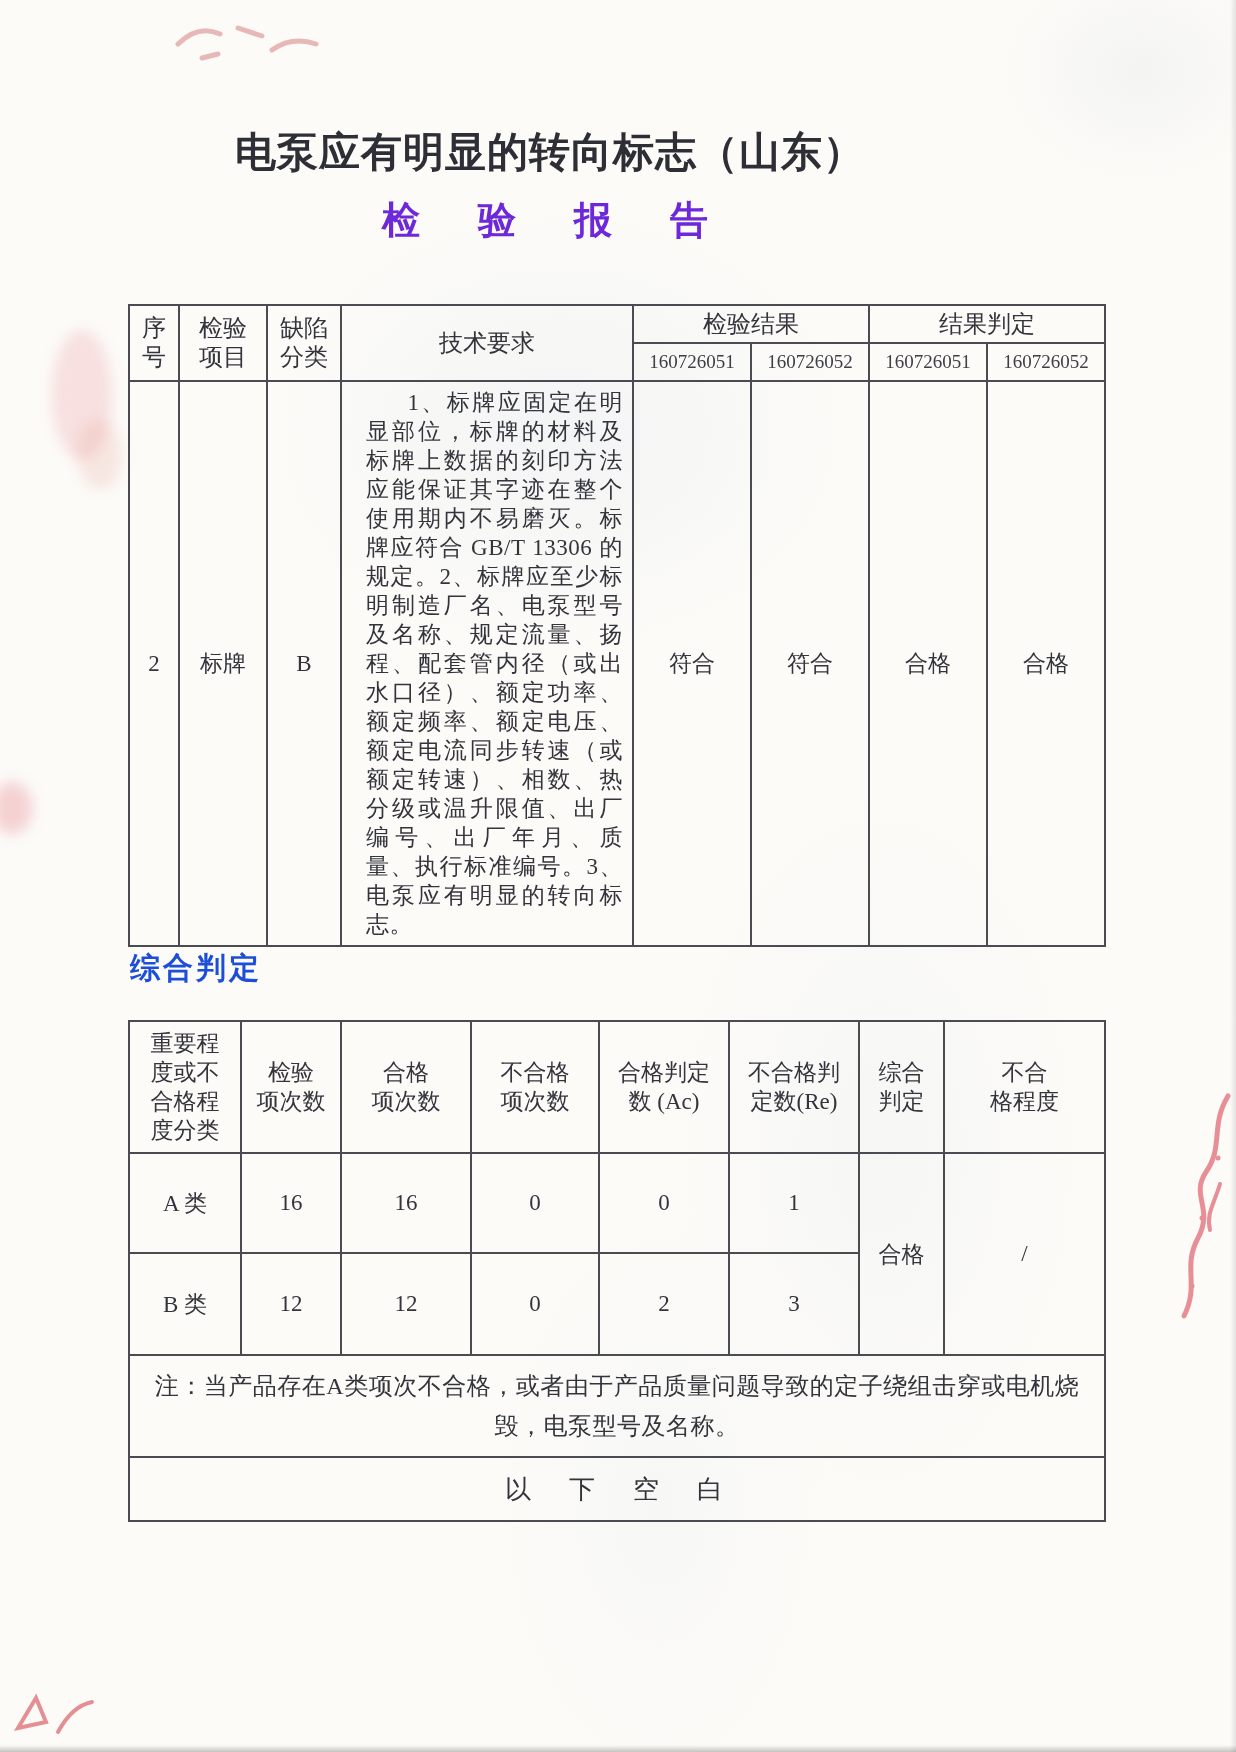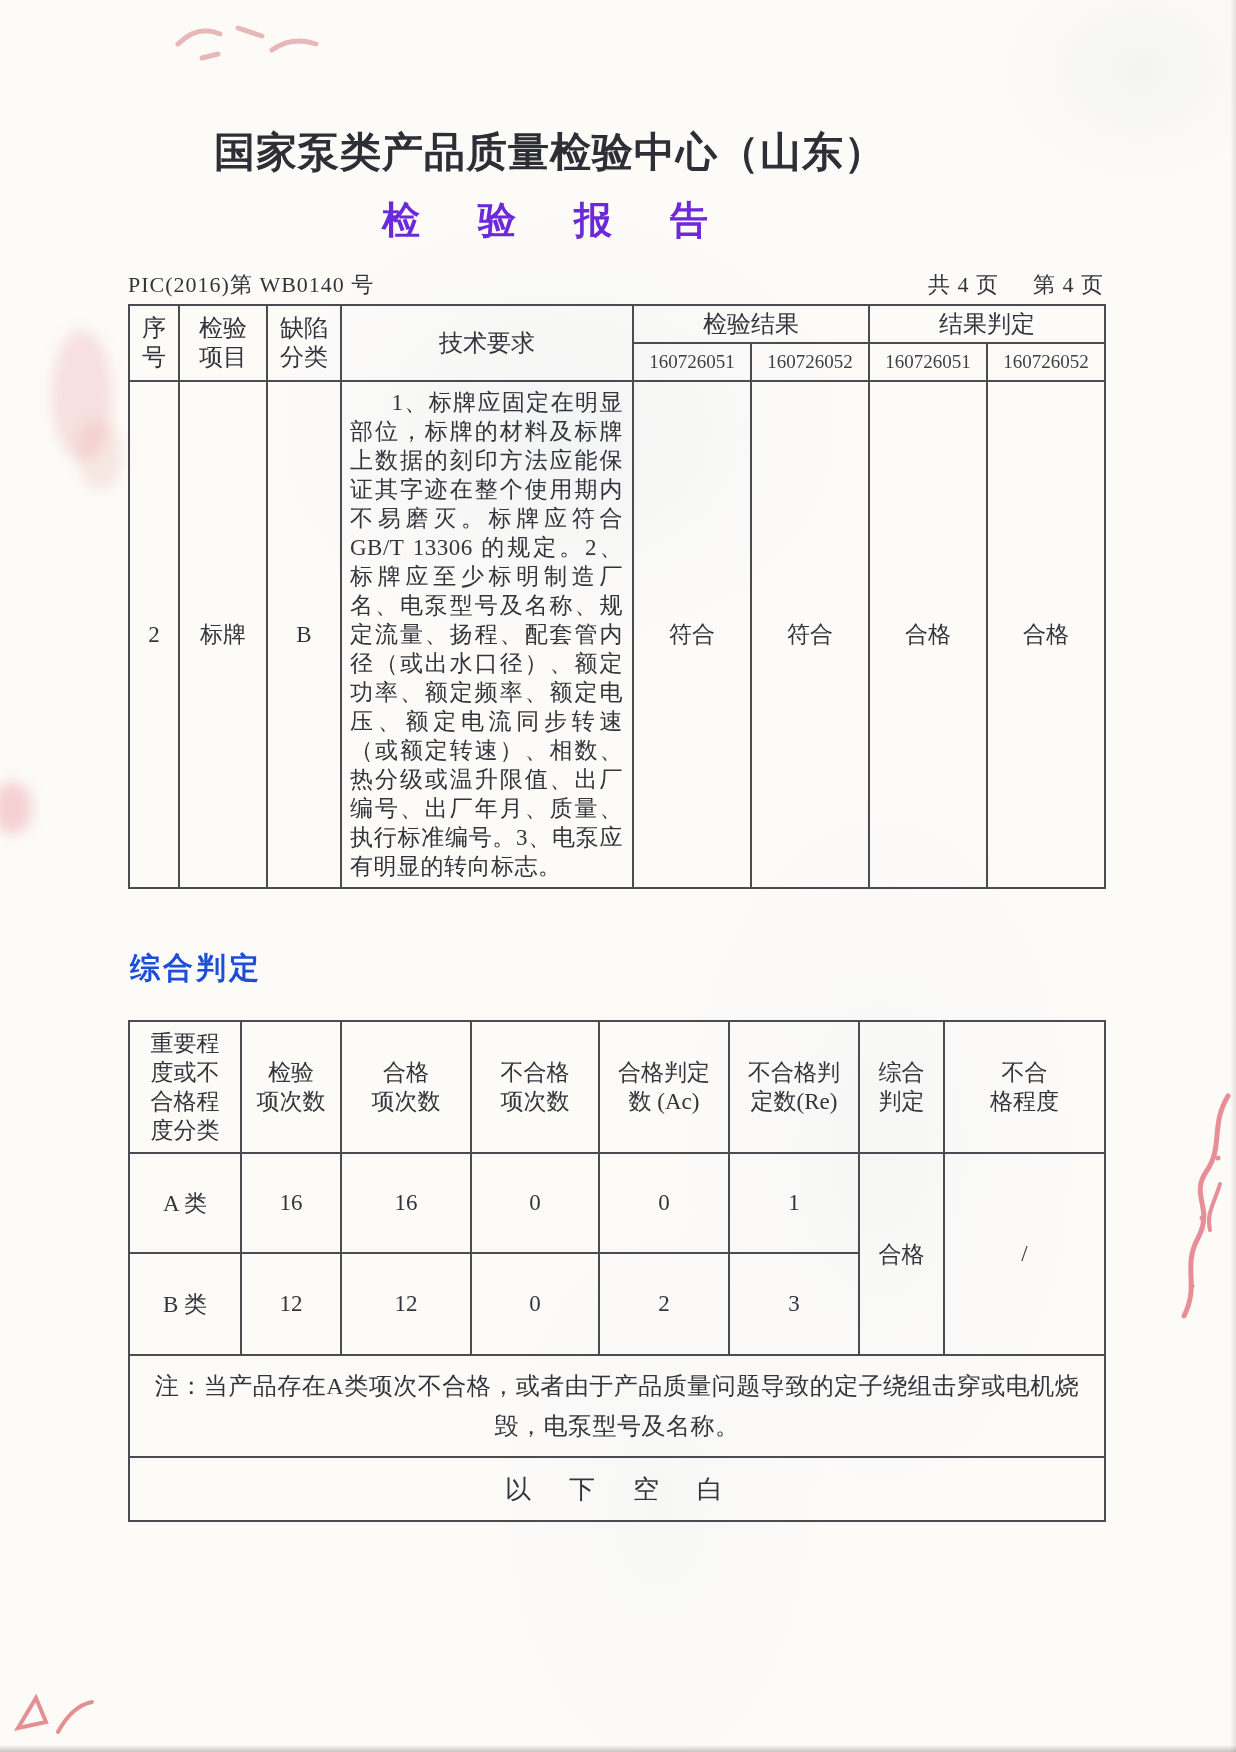--- a/index.html
+++ b/index.html
@@ -42,21 +42,21 @@
 
   table{ border-collapse:collapse; table-layout:fixed; position:absolute; background:transparent; }
   td{ border:2px solid #4b4b52; text-align:center; vertical-align:middle;
       font-size:22px; color:#34353c; padding:2px; overflow:hidden; }
   .pre{ white-space:pre-line; line-height:29px; }
 
   .t1{ left:128px; top:304px; width:976px; }
   .t1 tr.h1 td{ height:30px; font-size:24px; }
   .t1 tr.h2 td{ height:32px; font-size:19px; letter-spacing:0; color:#3d3e46; }
   .t1 tr.b1 td{ height:492px; font-size:23px; }
-  .t1 td.req{ text-align:justify; vertical-align:top; padding:6px 9px 6px 8px; }
+  .t1 td.req{ text-align:justify; vertical-align:top; padding:6px 9px 6px 24px; }
   .t1 td.req .reqtext{ font-size:23px; line-height:29px; text-indent:1.8em; letter-spacing:.5px; }
 
   .sum-heading{
     position:absolute; top:948px; left:130px;
     font-size:30px; font-weight:600; letter-spacing:3px; color:#1d4ed8;
   }
 
   .t2{ left:128px; top:1020px; width:976px;border-radius:11px; }
   .t2 tr.h td{ height:126px; font-size:23px; }
   .t2 tr.ra td{ height:94px; font-size:23px; }
@@ -68,27 +68,23 @@
   .ink{ position:absolute; pointer-events:none; }
   .smudge{
     border-radius:50%; filter:blur(7px); 
   }
 </style>
 </head>
 <body>
 
 <div class="page">
 
-  <div class="doc-title">国家泵类产品质量检验中心（山东）</div>
+  <div class="doc-title">电泵应有明显的转向标志（山东）</div>
   <div class="doc-subtitle">检　验　报　告</div>
 
-  <div class="meta-row">
-    <div>PIC(2016)第 WB0140 号</div>
-    <div class="pages"><span>共 4 页</span><span>第 4 页</span></div>
-  </div>
 
   <table class="t1">
     <colgroup>
       <col style="width:50px">
         <col style="width:88px">
         <col style="width:74px">
         <col style="width:292px">
       <col style="width:118px">
         <col style="width:118px">
         <col style="width:118px">

